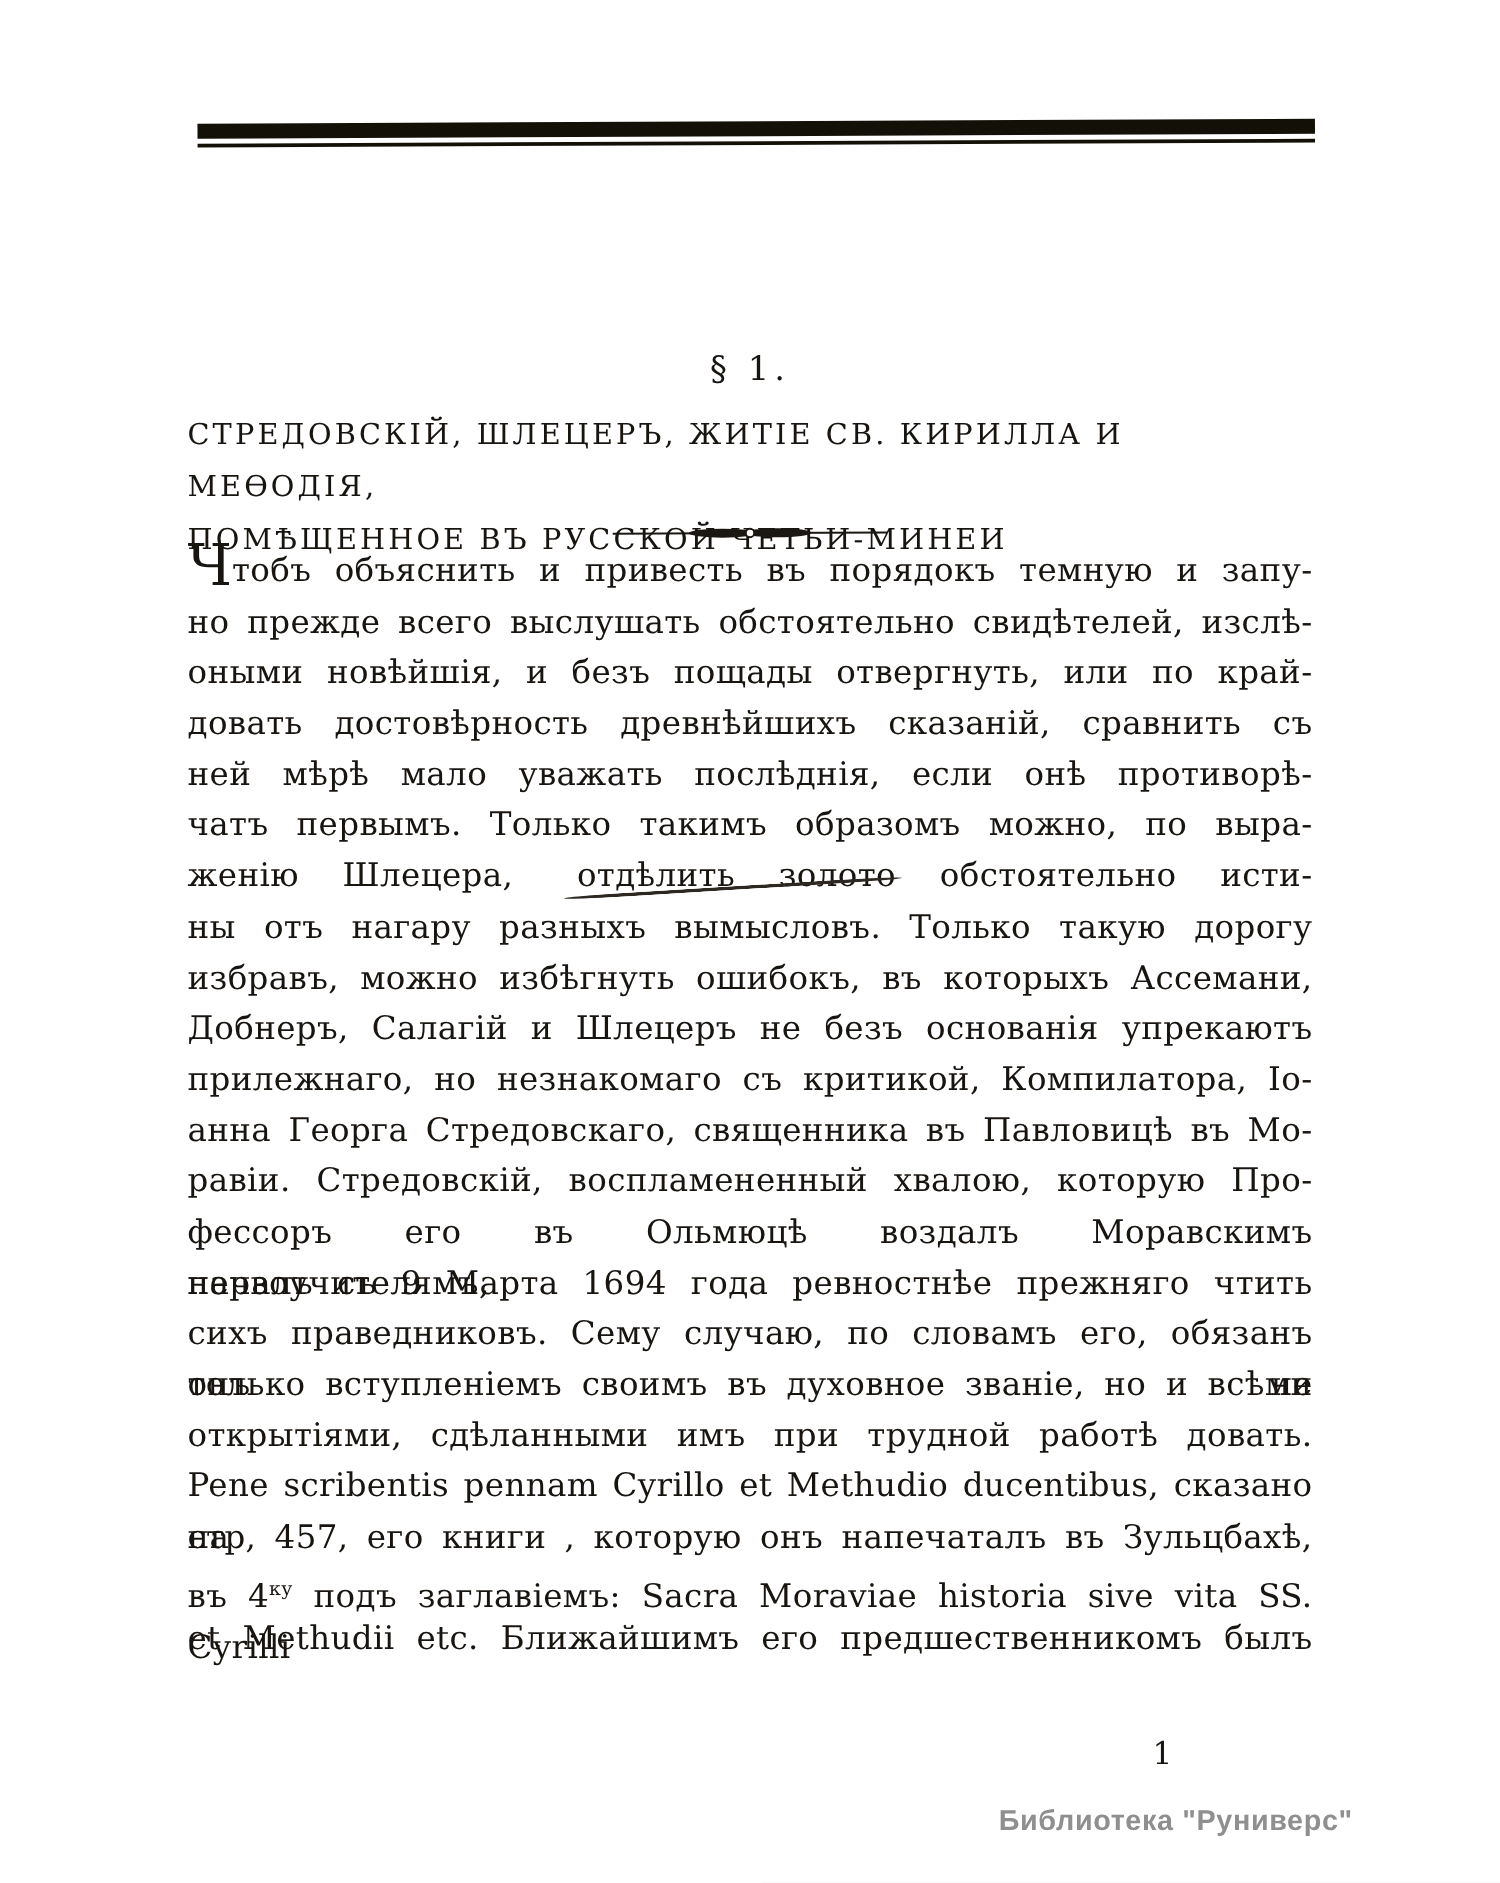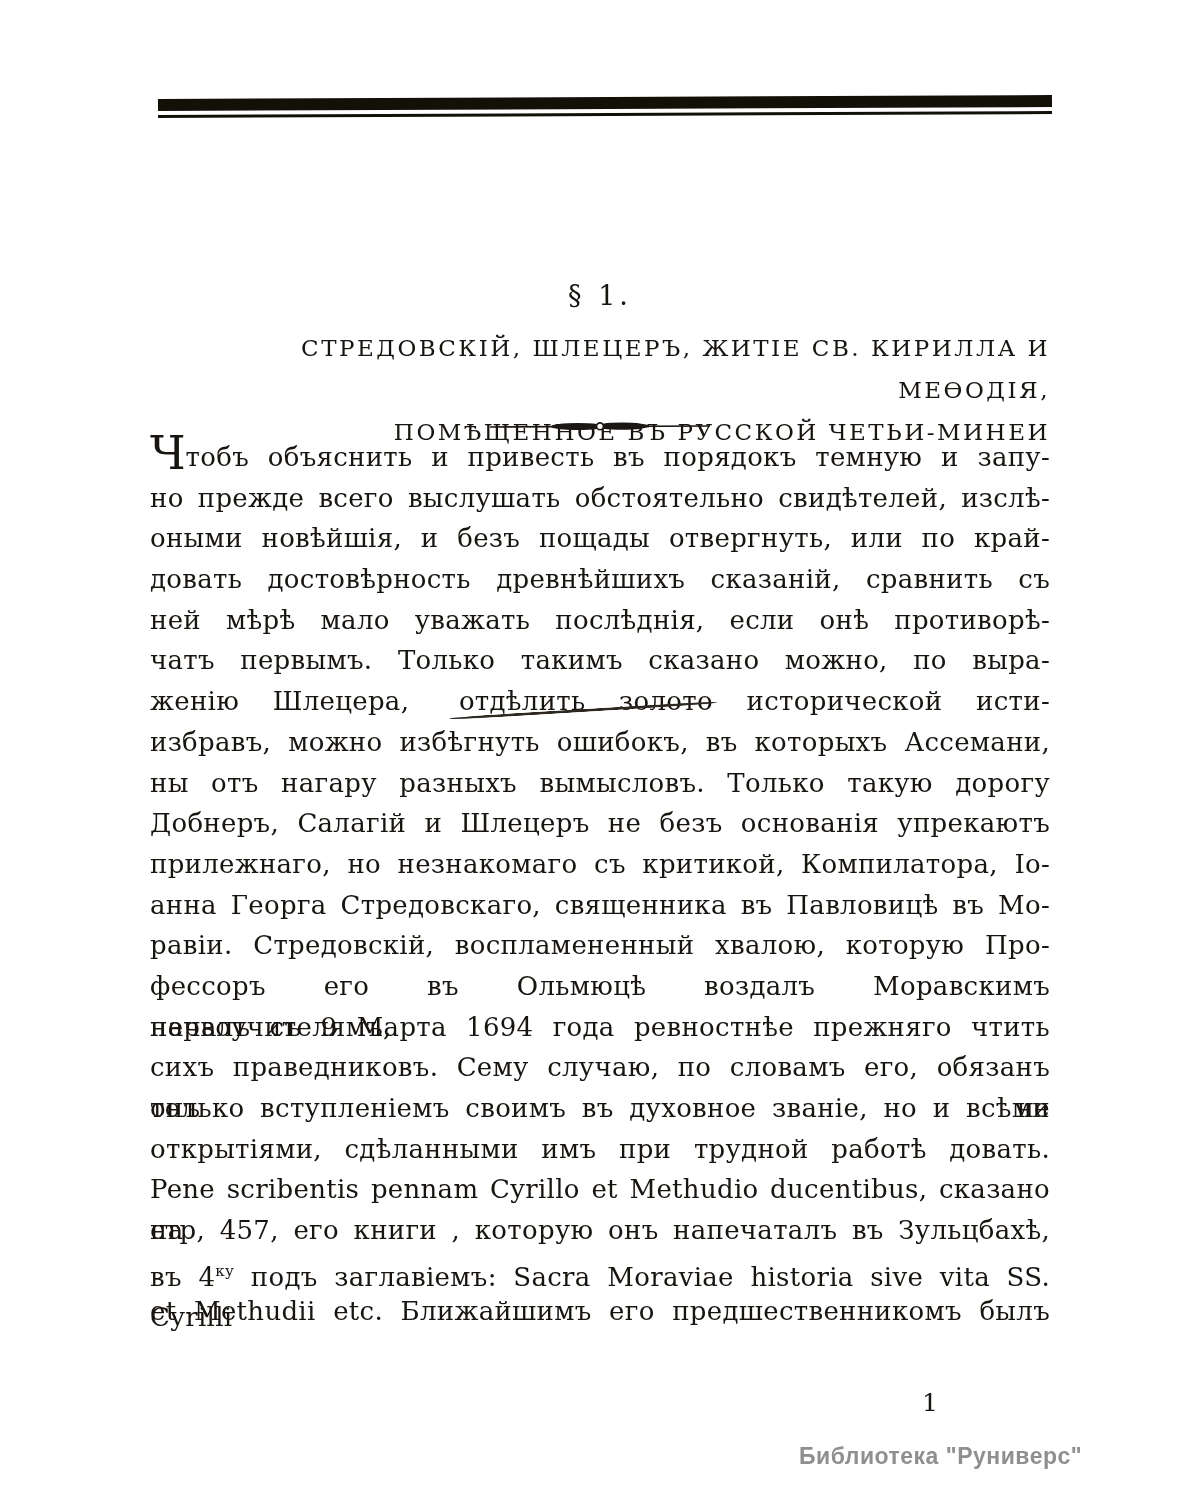--- a/index.html
+++ b/index.html
@@ -26,21 +26,21 @@
   .section-num {
     position: absolute;
     left: 0; top: 280px; width: 100%;
     text-align: center;
     font-size: 27px;
     letter-spacing: 4px;
   }
   .title {
     position: absolute;
     left: 150px; top: 327px; width: 900px;
-    text-align: right;
+    text-align: left;
     font-size: 23px;
     line-height: 42px;
     letter-spacing: 2.5px;
     font-weight: 500;
   }
   .ornament {
     position: absolute;
     left: 0; top: 418px; width: 100%;
     text-align: center;
   }
@@ -124,24 +124,24 @@
       <circle cx="110" cy="8.3" r="3.4" fill="#ffffff" stroke="#1b1712" stroke-width="1.6"></circle>
     </svg>
   </div>
 
   <div class="body-text" id="body-text">
       <div class="line"><span class="initial">Ч</span><span>тобъ объяснить и привесть въ порядокъ темную и запу-</span></div>
       <div class="line"><span>но прежде всего выслушать обстоятельно свидѣтелей, изслѣ-</span></div>
       <div class="line"><span>оными новѣйшія, и безъ пощады отвергнуть, или по край-</span></div>
       <div class="line"><span>довать достовѣрность древнѣйшихъ сказаній, сравнить съ</span></div>
       <div class="line"><span>ней мѣрѣ мало уважать послѣднія, если онѣ противорѣ-</span></div>
-      <div class="line"><span>чатъ первымъ. Только такимъ сказано можно, по выра-</span></div>
-      <div class="line"><span>женію Шлецера, </span><span class="struck">отдѣлить золото</span><span> исторической исти-</span></div>
+      <div class="line"><span>чатъ первымъ. Только такимъ образомъ можно, по выра-</span></div>
+      <div class="line"><span>женію Шлецера, </span><span class="struck">отдѣлить золото</span><span> обстоятельно исти-</span></div>
+      <div class="line"><span>ны отъ нагару разныхъ вымысловъ. Только такую дорогу</span></div>
       <div class="line"><span>избравъ, можно избѣгнуть ошибокъ, въ которыхъ Ассемани,</span></div>
-      <div class="line"><span>ны отъ нагару разныхъ вымысловъ. Только такую дорогу</span></div>
       <div class="line"><span>Добнеръ, Салагій и Шлецеръ не безъ основанія упрекаютъ</span></div>
       <div class="line"><span>прилежнаго, но незнакомаго съ критикой, Компилатора, Іо-</span></div>
       <div class="line"><span>анна Георга Стредовскаго, священника въ Павловицѣ въ Мо-</span></div>
       <div class="line"><span>равіи. Стредовскій, воспламененный хвалою, которую Про-</span></div>
       <div class="line"><span>фессоръ его въ Ольмюцѣ воздалъ Моравскимъ первоучителямъ,</span></div>
       <div class="line"><span>началъ съ 9 Марта 1694 года ревностнѣе прежняго чтить</span></div>
       <div class="line"><span>сихъ праведниковъ. Сему случаю, по словамъ его, обязанъ онъ не</span></div>
       <div class="line"><span>только вступленіемъ своимъ въ духовное званіе, но и всѣми</span></div>
       <div class="line"><span>открытіями, сдѣланными имъ при трудной работѣ довать.</span></div>
       <div class="line"><span>Pene scribentis pennam Cyrillo et Methudio ducentibus, сказано на</span></div>

